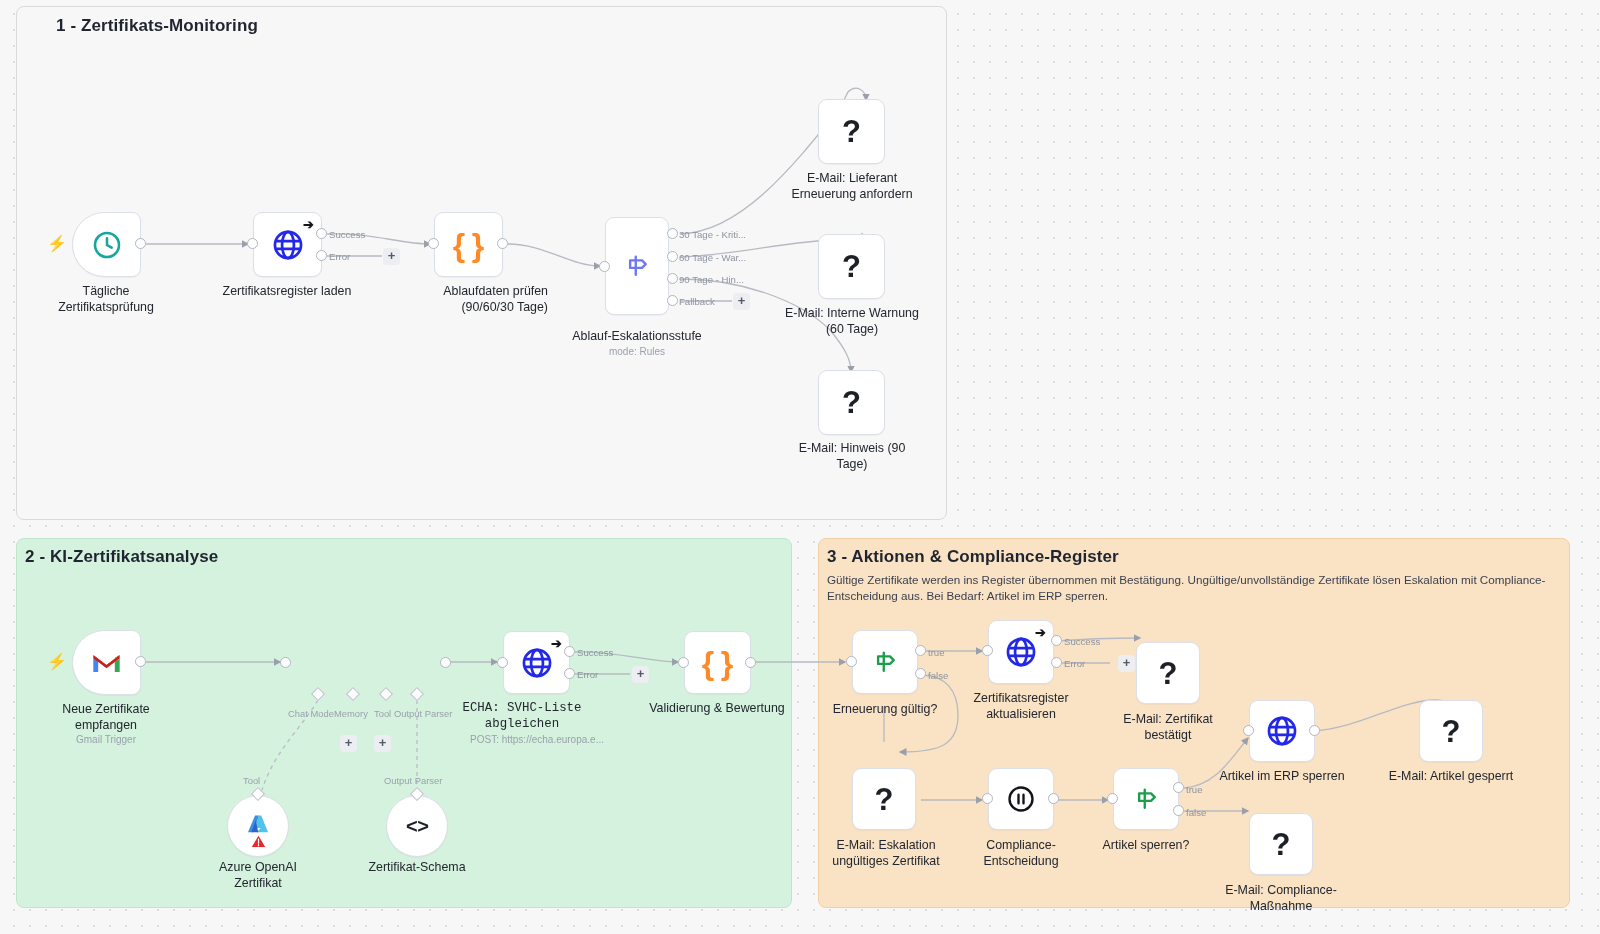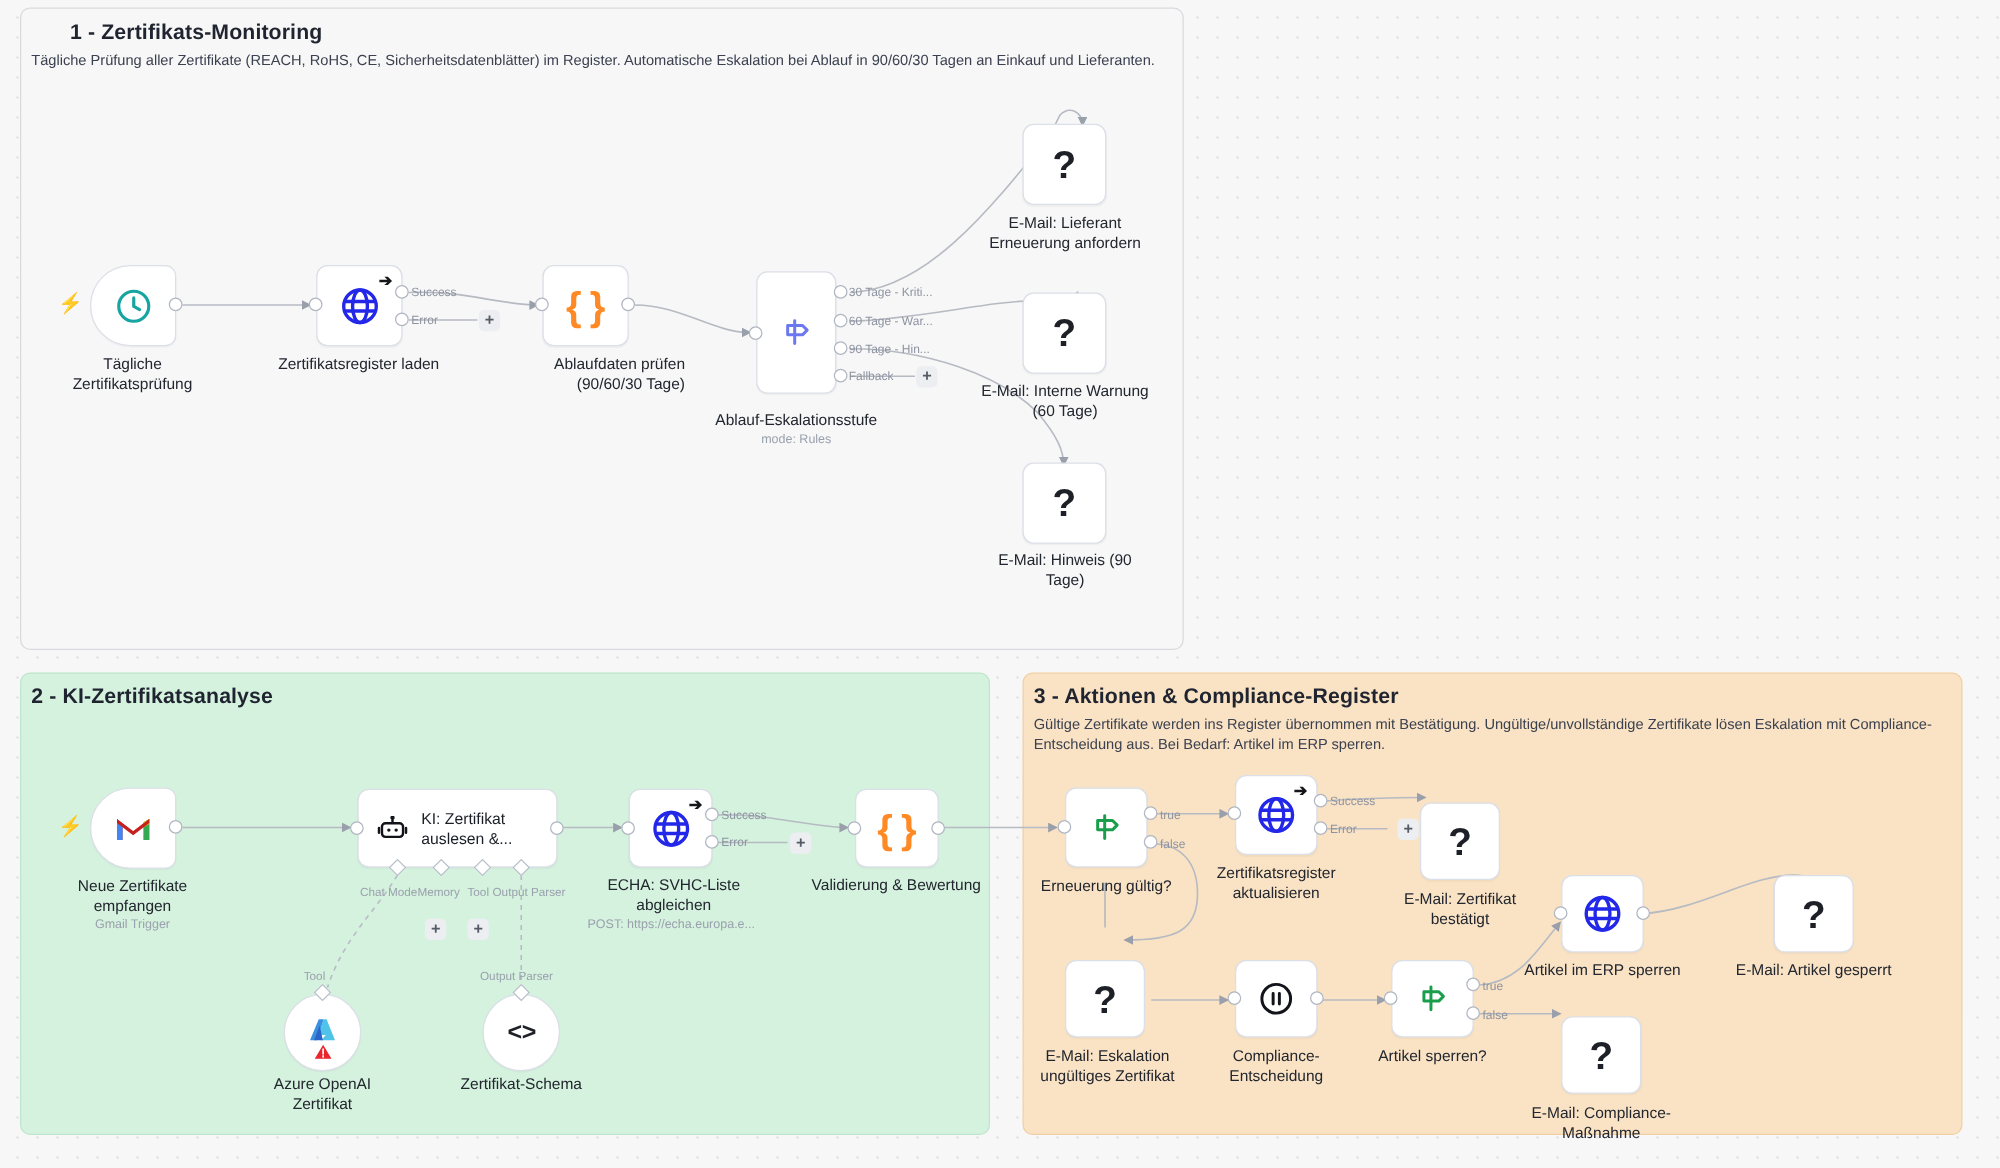--- a/index.html
+++ b/index.html
@@ -78,21 +78,20 @@
   .w { fill:none; stroke:#b6bac2; stroke-width:1.3; }
   .w-d { fill:none; stroke:#b9bcc4; stroke-width:1.3; stroke-dasharray:4 4; }
 </style>
 </head>
 <body>
 
 <div class="canvas">
 
   <div class="section" style="left:16px;top:6px;width:931px;height:514px;background:#f7f7f7;border:1px solid #d8dade;"></div>
   <div class="sec-title" style="left:25px;top:16px;margin-left:31px;">1 - Zertifikats-Monitoring</div>
-  <div class="sec-desc" style="left:25px;top:41px;width:900px;">Tägliche Prüfung aller Zertifikate (REACH, RoHS, CE, Sicherheitsdatenblätter) im Register. Automatische Eskalation bei Ablauf in 90/60/30 Tagen an Einkauf und Lieferanten.</div>
 
   <div class="section" style="left:16px;top:538px;width:776px;height:370px;background:#d5f2de;border:1px solid #bde6ca;"></div>
   <div class="sec-title" style="left:25px;top:547px;">2 - KI-Zertifikatsanalyse</div>
 
   <div class="section" style="left:818px;top:538px;width:752px;height:370px;background:#fae3c4;border:1px solid #f0cfa4;"></div>
   <div class="sec-title" style="left:827px;top:547px;">3 - Aktionen &amp; Compliance-Register</div>
   <div class="sec-desc" style="left:827px;top:572px;width:725px;">Gültige Zertifikate werden ins Register übernommen mit Bestätigung. Ungültige/unvollständige Zertifikate lösen Eskalation mit Compliance-Entscheidung aus. Bei Bedarf: Artikel im ERP sperren.</div>
 
   <svg class="wires">
     <defs>
@@ -214,32 +213,20 @@
       <path d="M37 6 v26 h7 V6 l-7 4 z" fill="#34a853"></path>
       <path d="M37 10 l7-4 v6 l-7 4 z" fill="#fbbc04"></path>
       <path d="M4 6 l20 15 L44 6 v5 L24 26 4 11 z" fill="#c5221f"></path>
     </svg>
   </div>
   <div class="port" style="left:135px;top:656px;"></div>
   <div class="node-label" style="left:26px;top:702px;width:160px;">Neue Zertifikate
 empfangen</div>
   <div class="node-sub" style="left:26px;top:733px;width:160px;">Gmail Trigger</div>
 
-  <div class="node wide" style="left:286px;top:631px;width:160px;height:63px;padding-left:14px;gap:10px;">
-    <svg width="26" height="26" viewBox="0 0 24 24">
-      <rect x="4.2" y="8" width="15.6" height="10" rx="2.6" fill="none" stroke="#12141a" stroke-width="1.8"></rect>
-      <path d="M12 4.3 V8" stroke="#12141a" stroke-width="1.8"></path>
-      <rect x="10.5" y="2.6" width="3" height="2.4" rx="0.6" fill="#12141a"></rect>
-      <circle cx="9.3" cy="13" r="1.25" fill="#12141a"></circle>
-      <circle cx="14.7" cy="13" r="1.25" fill="#12141a"></circle>
-      <path d="M2 11.5 V15 M22 11.5 V15" stroke="#12141a" stroke-width="1.8" stroke-linecap="round"></path>
-    </svg>
-    <span style="font-size:12.6px;color:#1b1f27;line-height:16px;white-space:pre-line;">KI: Zertifikat
-auslesen &amp;...</span>
-  </div>
   <div class="port" style="left:280px;top:657px;"></div>
   <div class="port" style="left:440px;top:657px;"></div>
   <div class="diamond" style="left:313px;top:689px;"></div>
   <div class="diamond" style="left:348px;top:689px;"></div>
   <div class="diamond" style="left:381px;top:689px;"></div>
   <div class="diamond" style="left:412px;top:689px;"></div>
   <div class="sub-label" style="left:288px;top:708px;">Chat Mode</div>
   <div class="sub-label" style="left:334px;top:708px;">Memory</div>
   <div class="sub-label" style="left:374px;top:708px;">Tool</div>
   <div class="sub-label" style="left:394px;top:708px;">Output Parser</div>
@@ -253,21 +240,21 @@
       <path d="M3 9.3 H21 M3 14.7 H21" stroke="#2328e8" stroke-width="1.9"></path>
     </svg>
     <span class="arrow-badge">➔</span>
   </div>
   <div class="port" style="left:497px;top:657px;"></div>
   <div class="port" style="left:564px;top:646px;"></div>
   <div class="port" style="left:564px;top:668px;"></div>
   <div class="port-label" style="left:577px;top:647px;">Success</div>
   <div class="port-label" style="left:577px;top:669px;">Error</div>
   <div class="plus" style="left:632px;top:666px;">+</div>
-  <div class="node-label" style="left:459px;top:701px;width:160px;">ECHA: SVHC-Liste
+  <div class="node-label" style="left:442px;top:701px;width:160px;font-family:Liberation Mono, monospace;">ECHA: SVHC-Liste
 abgleichen</div>
   <div class="node-sub" style="left:457px;top:733px;width:160px;">POST: https://echa.europa.e...</div>
 
   <div class="node" style="left:684px;top:631px;width:67px;height:63px;">
     <span style="font-size:32px;font-weight:700;color:#ff8a25;line-height:1;">{ }</span>
   </div>
   <div class="port" style="left:678px;top:657px;"></div>
   <div class="port" style="left:745px;top:657px;"></div>
   <div class="node-label" style="left:637px;top:701px;width:160px;">Validierung &amp; Bewertung</div>
 

